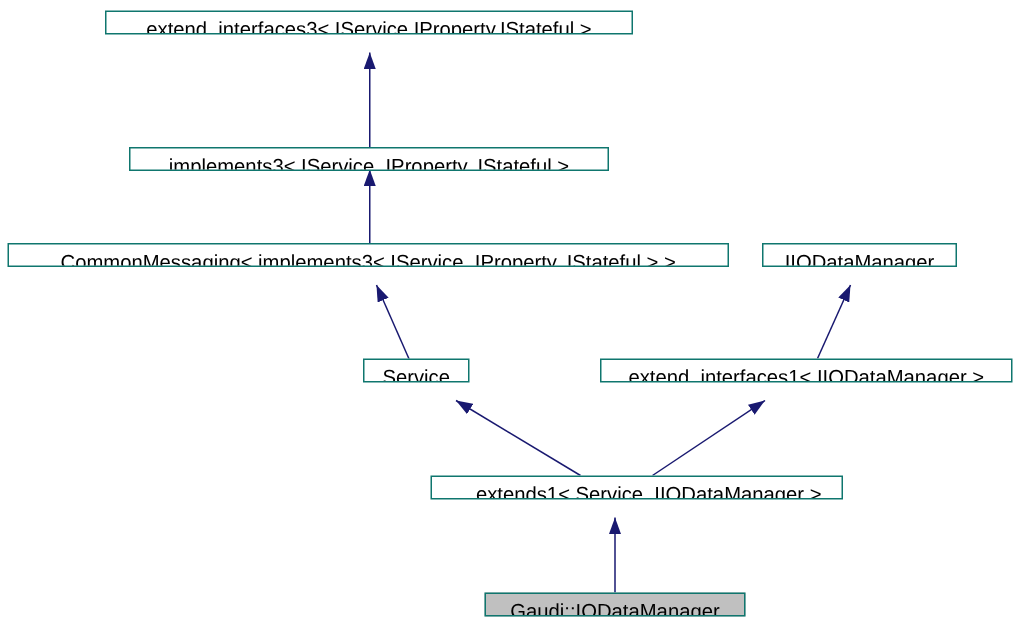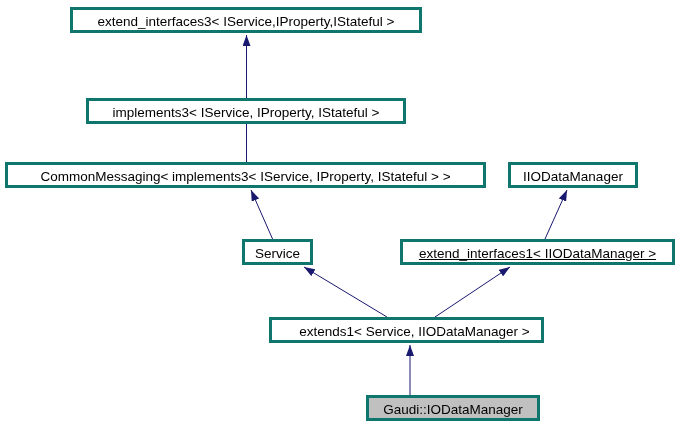--- a/index.html
+++ b/index.html
@@ -18,43 +18,43 @@
   .edges-layer {
     position: absolute;
     left: 0;
     top: 0;
     width: 688px;
     height: 427px;
   }
   .node {
     position: absolute;
     box-sizing: border-box;
-    height: 26px;
-    border: 3px solid #0f766e;
+    height: 16px;
+    border: 1px solid #0f766e;
     background: #ffffff;
     color: #000000;
     font-size: 13.5px;
     line-height: 24px;
     text-align: center;
     white-space: nowrap;
     overflow: hidden;
     cursor: pointer;
   }
   .node.highlighted {
     background: #c0c0c0;
   }
   
   .n-extend_interfaces3 { left: 70px;  top: 7px;   width: 352px; }
   .n-implements3        { left: 86px;  top: 98px;  width: 320px; }
   .n-common_messaging   { left: 5px;   top: 162px; width: 481px; text-align: center; }
   .n-service            { left: 242px; top: 239px; width: 71px;  }
   .n-iiodatamanager     { left: 508px; top: 162px; width: 130px; }
   .n-extend_interfaces1 { left: 400px; top: 239px; width: 275px; text-decoration: underline; }
-  .n-extends1           { left: 269px; top: 317px; width: 275px; padding-left: 16px; }
-  .n-gaudi_iodatamanager{ left: 323px; top: 395px; width: 174px; margin-left: 43px; }
+  .n-extends1           { left: 287px; top: 317px; width: 275px; padding-left: 16px; }
+  .n-gaudi_iodatamanager{ left: 323px; top: 395px; width: 174px; }
   .edge-line {
     stroke: #191970;
     stroke-width: 1;
     fill: none;
   }
 </style>
 </head>
 <body>
 
 <div class="diagram-canvas">

